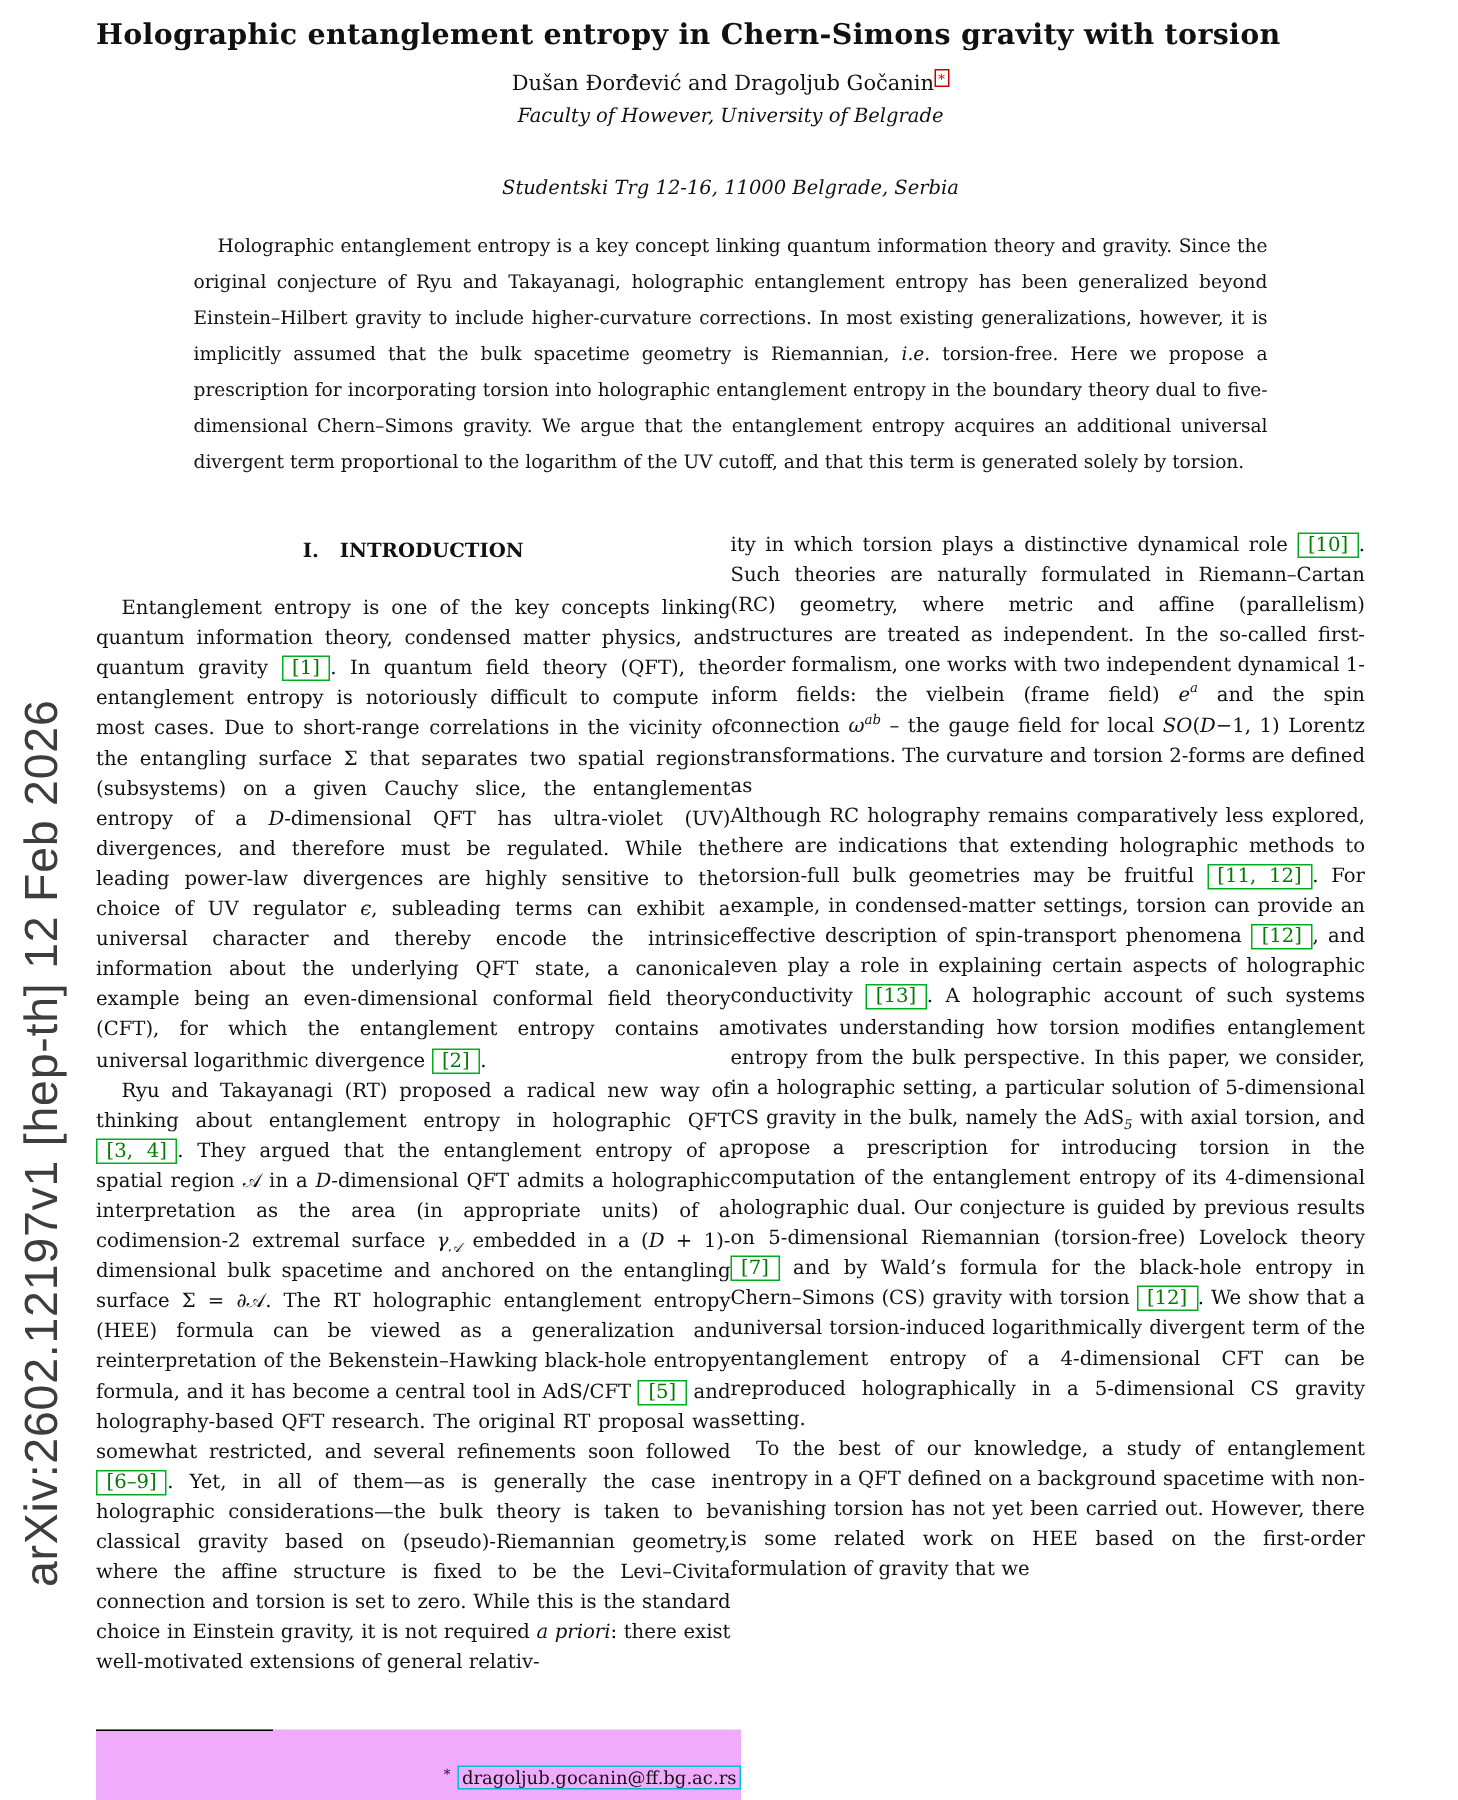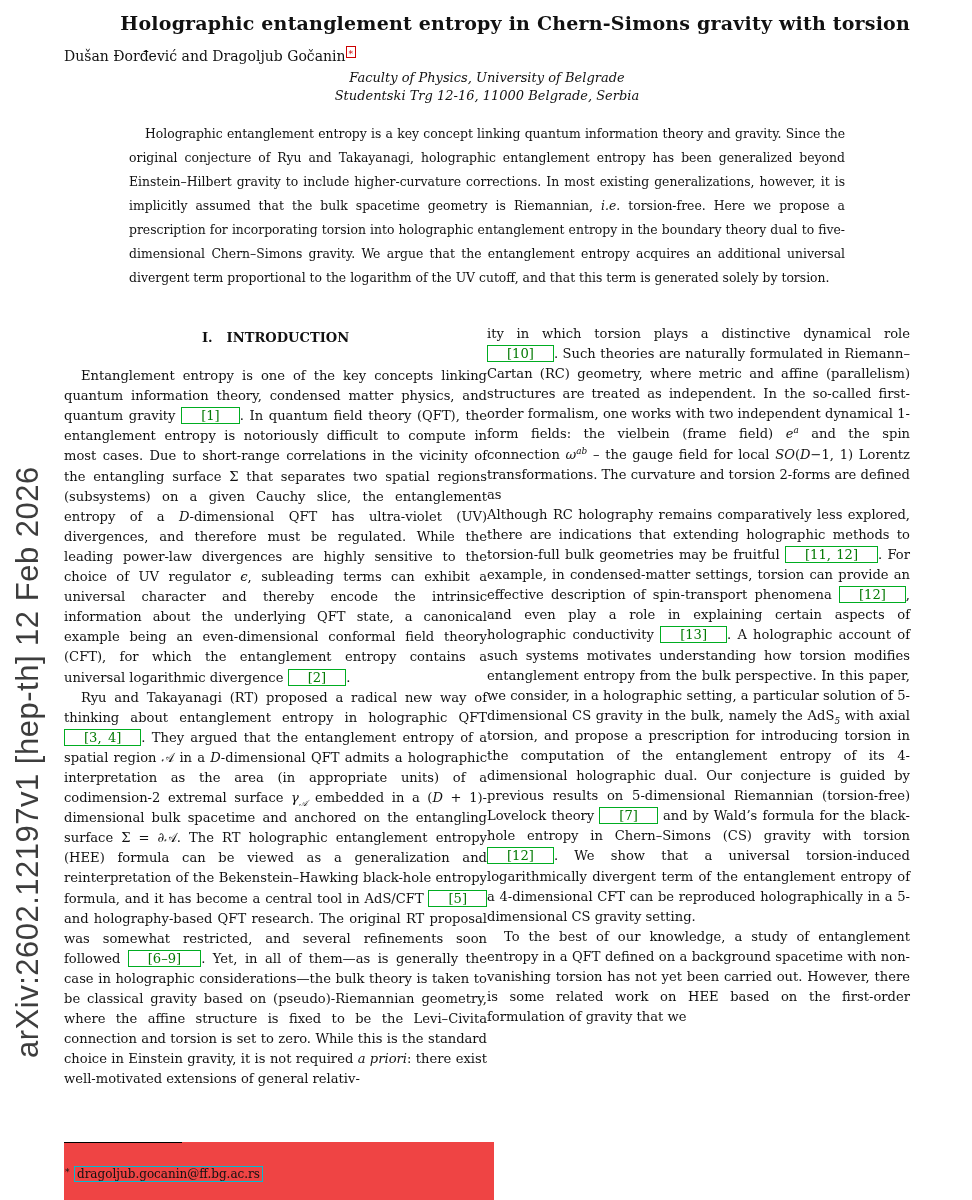--- a/index.html
+++ b/index.html
@@ -28,42 +28,43 @@
   .content {
     position: absolute;
     left: 64px; top: 0;
     width: 846px;
   }
 
   .title {
     margin: 12px 0 0 0;
     font-size: 19px;
     font-weight: bold;
-    text-align: right;
+    text-align: left;
     letter-spacing: 0.2px;
   }
 
   .authors {
     margin-top: 14px;
-    text-align: left;
+    text-align: center;
     font-size: 14px;
   }
   .marker-box {
     color: #cc0000;
     border: 1px solid #cc0000;
     font-size: 9px;
     padding: 0 1px;
     line-height: 0;
   }
 
   .affil {
     text-align: center;
     font-style: italic;
     font-size: 13px;
     line-height: 18px;
+    margin-top: 30px;
   }
   .affil.first { margin-top: 5px; }
 
   .abstract {
     width: 716px;
     margin: 17px auto 0 auto;
     font-size: 12.4px;
     line-height: 24px;
     text-align: justify;
     text-indent: 16px;
@@ -103,30 +104,31 @@
     right: 0; top: 50%;
     transform: translateY(-50%);
   }
 
   sup, sub { font-size: 68%; line-height: 0; }
   sup.math, sub.math, .eq-body sup, .eq-body sub { font-style: italic; }
 
   .cite {
     color: #047a04;
     border: 1px solid #00ad21;
-    padding: 0 19px;
+    padding: 0 6px;
     white-space: nowrap;
   }
 
   .footnote {
     position: absolute;
     left: 64px; bottom: 0;
     width: 430px;
-    background: #ef4444;
-    padding-bottom: 19px;
+    background: #f0abfc;
+    padding-bottom: 8px;
+    text-align: right;
   }
   .fn-rule {
     width: 118px;
     border-top: 1px solid #000000;
     margin-bottom: 24px;
   }
   .fn-line { font-size: 12px; }
   .fn-line sup { font-size: 9px; }
   .email-box {
     border: 1px solid #00bcd4;
@@ -142,21 +144,21 @@
 <div class="stamp">arXiv:2602.12197v1  [hep-th]  12 Feb 2026</div>
 
 <div class="content">
 
   <h1 class="title">Holographic entanglement entropy in Chern-Simons gravity with torsion</h1>
 
   <div class="authors">
     <span>Dušan Đorđević and Dragoljub Gočanin</span><sup><span class="marker-box">∗</span></sup>
   </div>
 
-  <div class="affil first">Faculty of Physics, University of Belgrade</div>
+  <div class="affil first">Faculty of However, University of Belgrade</div>
   <div class="affil">Studentski Trg 12-16, 11000 Belgrade, Serbia</div>
 
   <p class="abstract">Holographic entanglement entropy is a key concept linking quantum information theory and gravity. Since the original conjecture of Ryu and Takayanagi, holographic entanglement entropy has been generalized beyond Einstein–Hilbert gravity to include higher-curvature corrections. In most existing generalizations, however, it is implicitly assumed that the bulk spacetime geometry is Riemannian, <i>i.e.</i> torsion-free. Here we propose a prescription for incorporating torsion into holographic entanglement entropy in the boundary theory dual to five-dimensional Chern–Simons gravity. We argue that the entanglement entropy acquires an additional universal divergent term proportional to the logarithm of the UV cutoff, and that this term is generated solely by torsion.</p>
 
   <div class="cols">
 
     <div class="col">
       <div class="sec-head">
         <span>I.</span><span class="sec-title">INTRODUCTION</span>
       </div>

